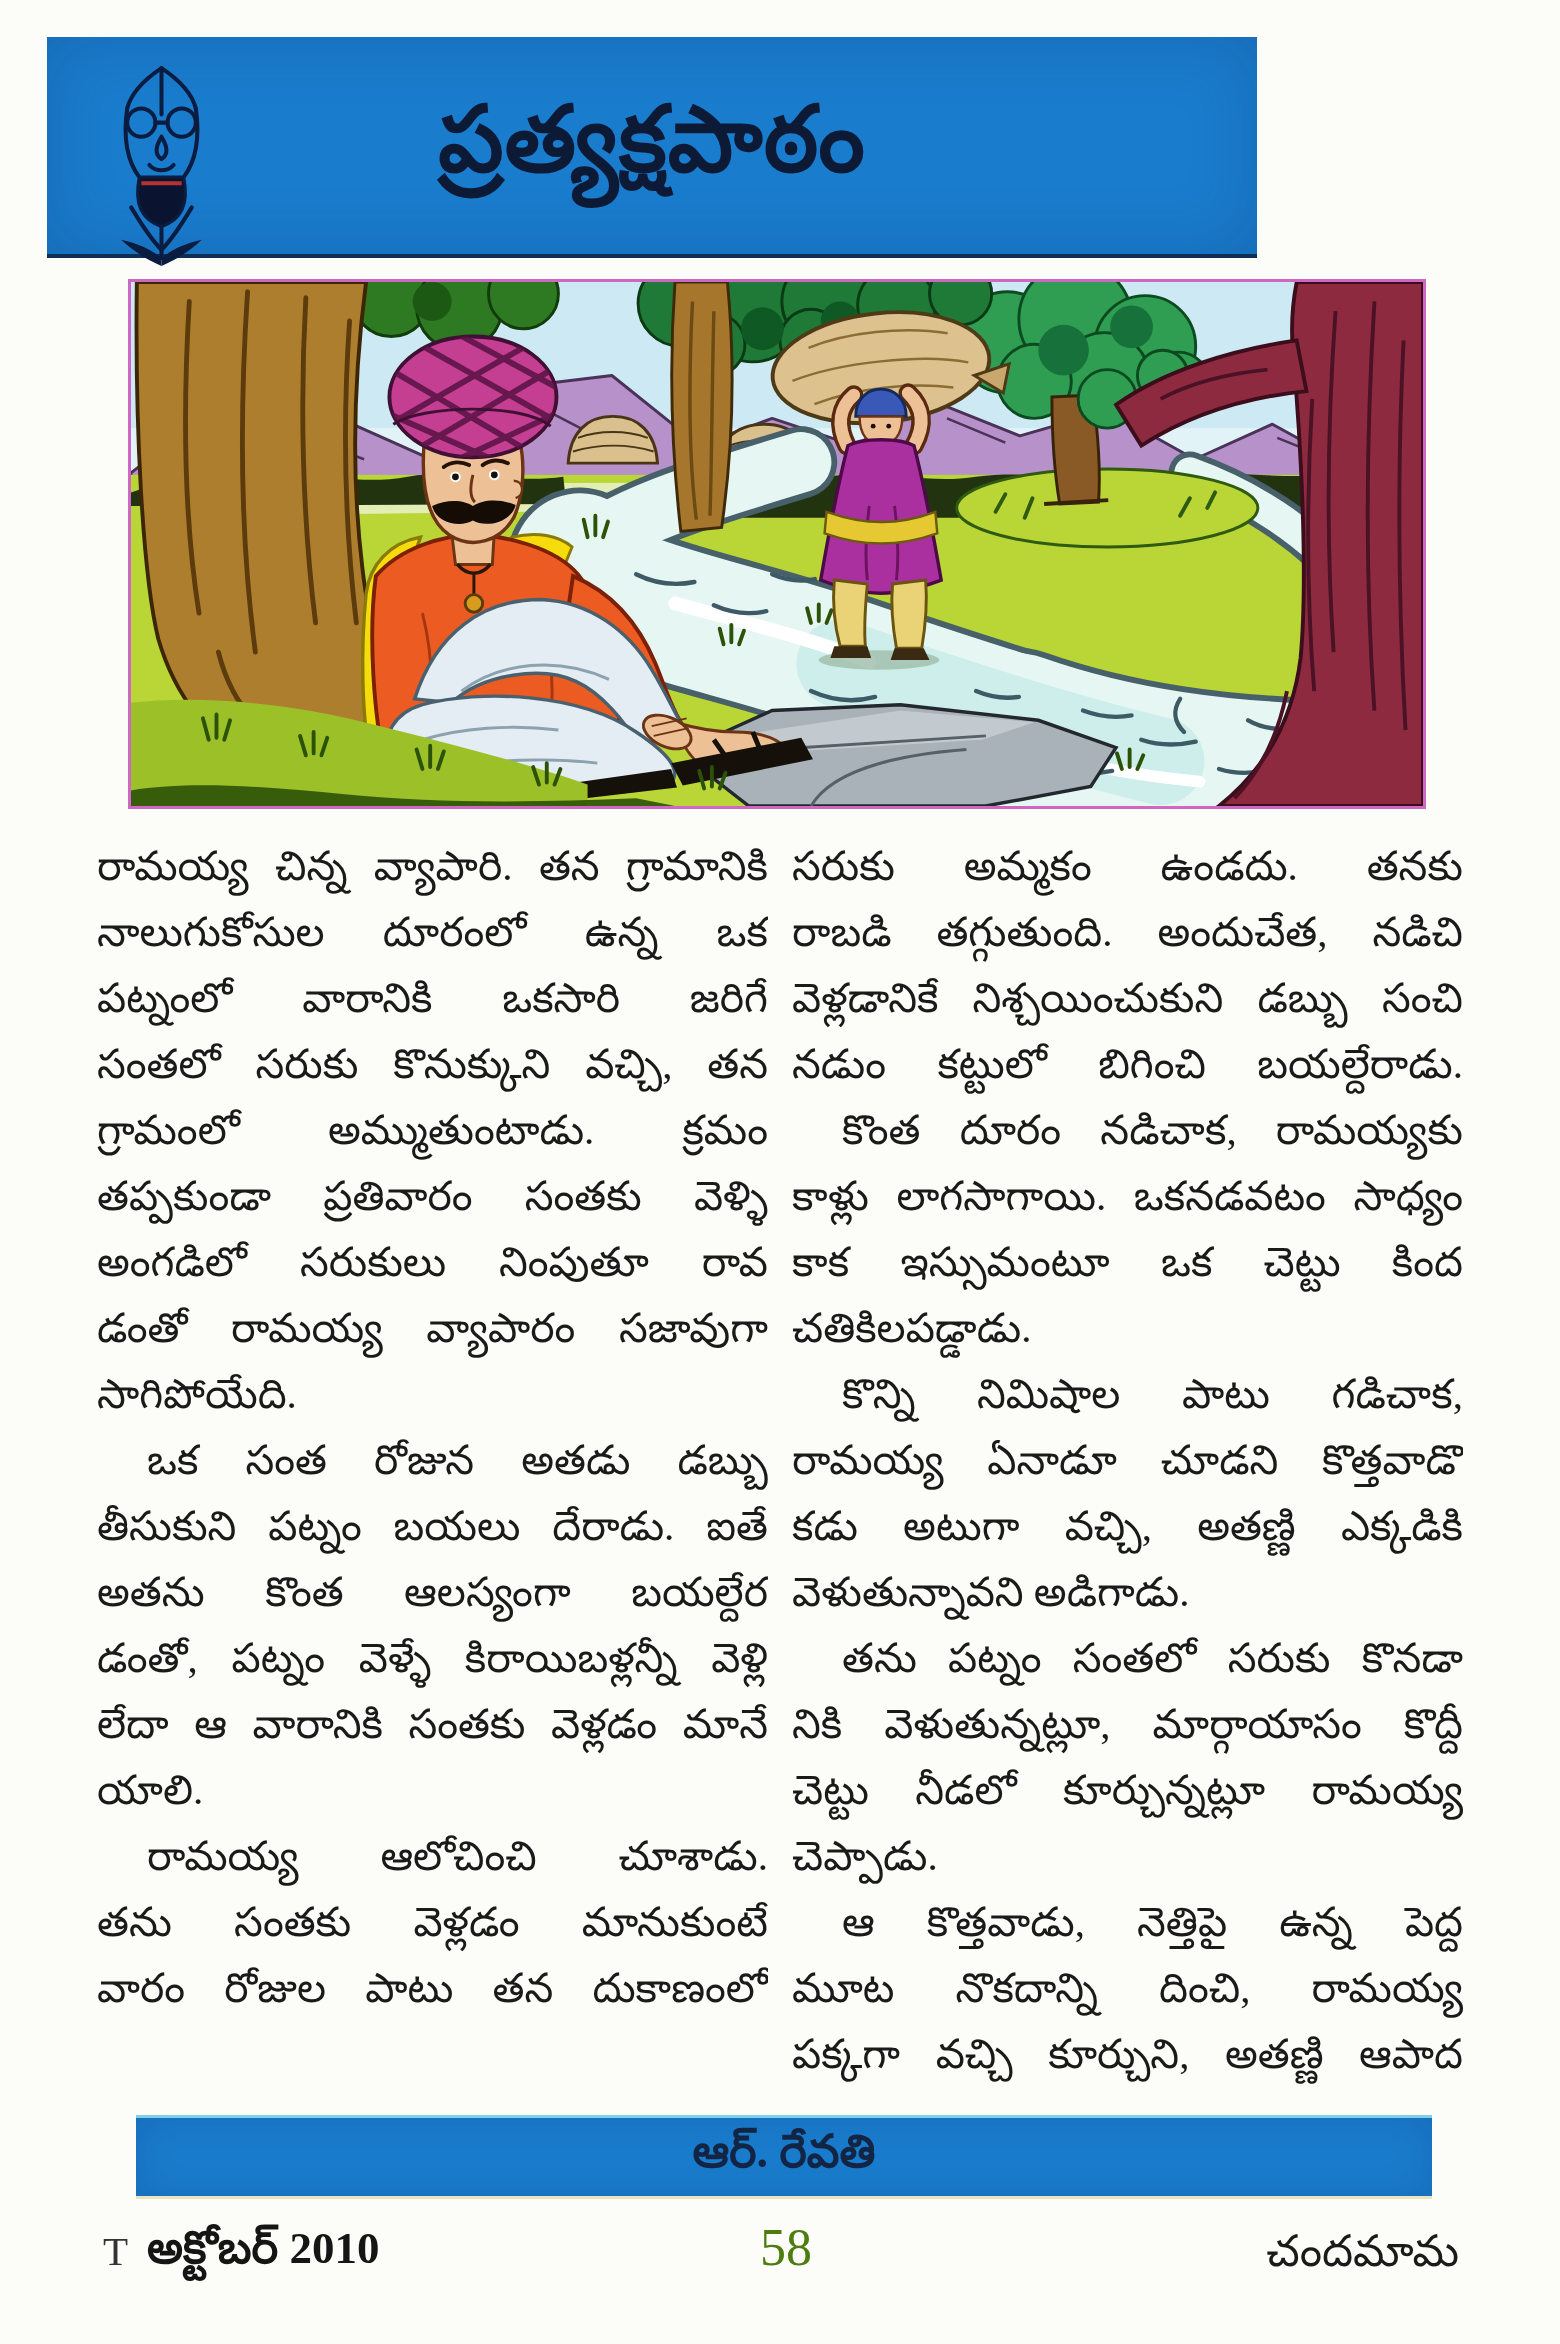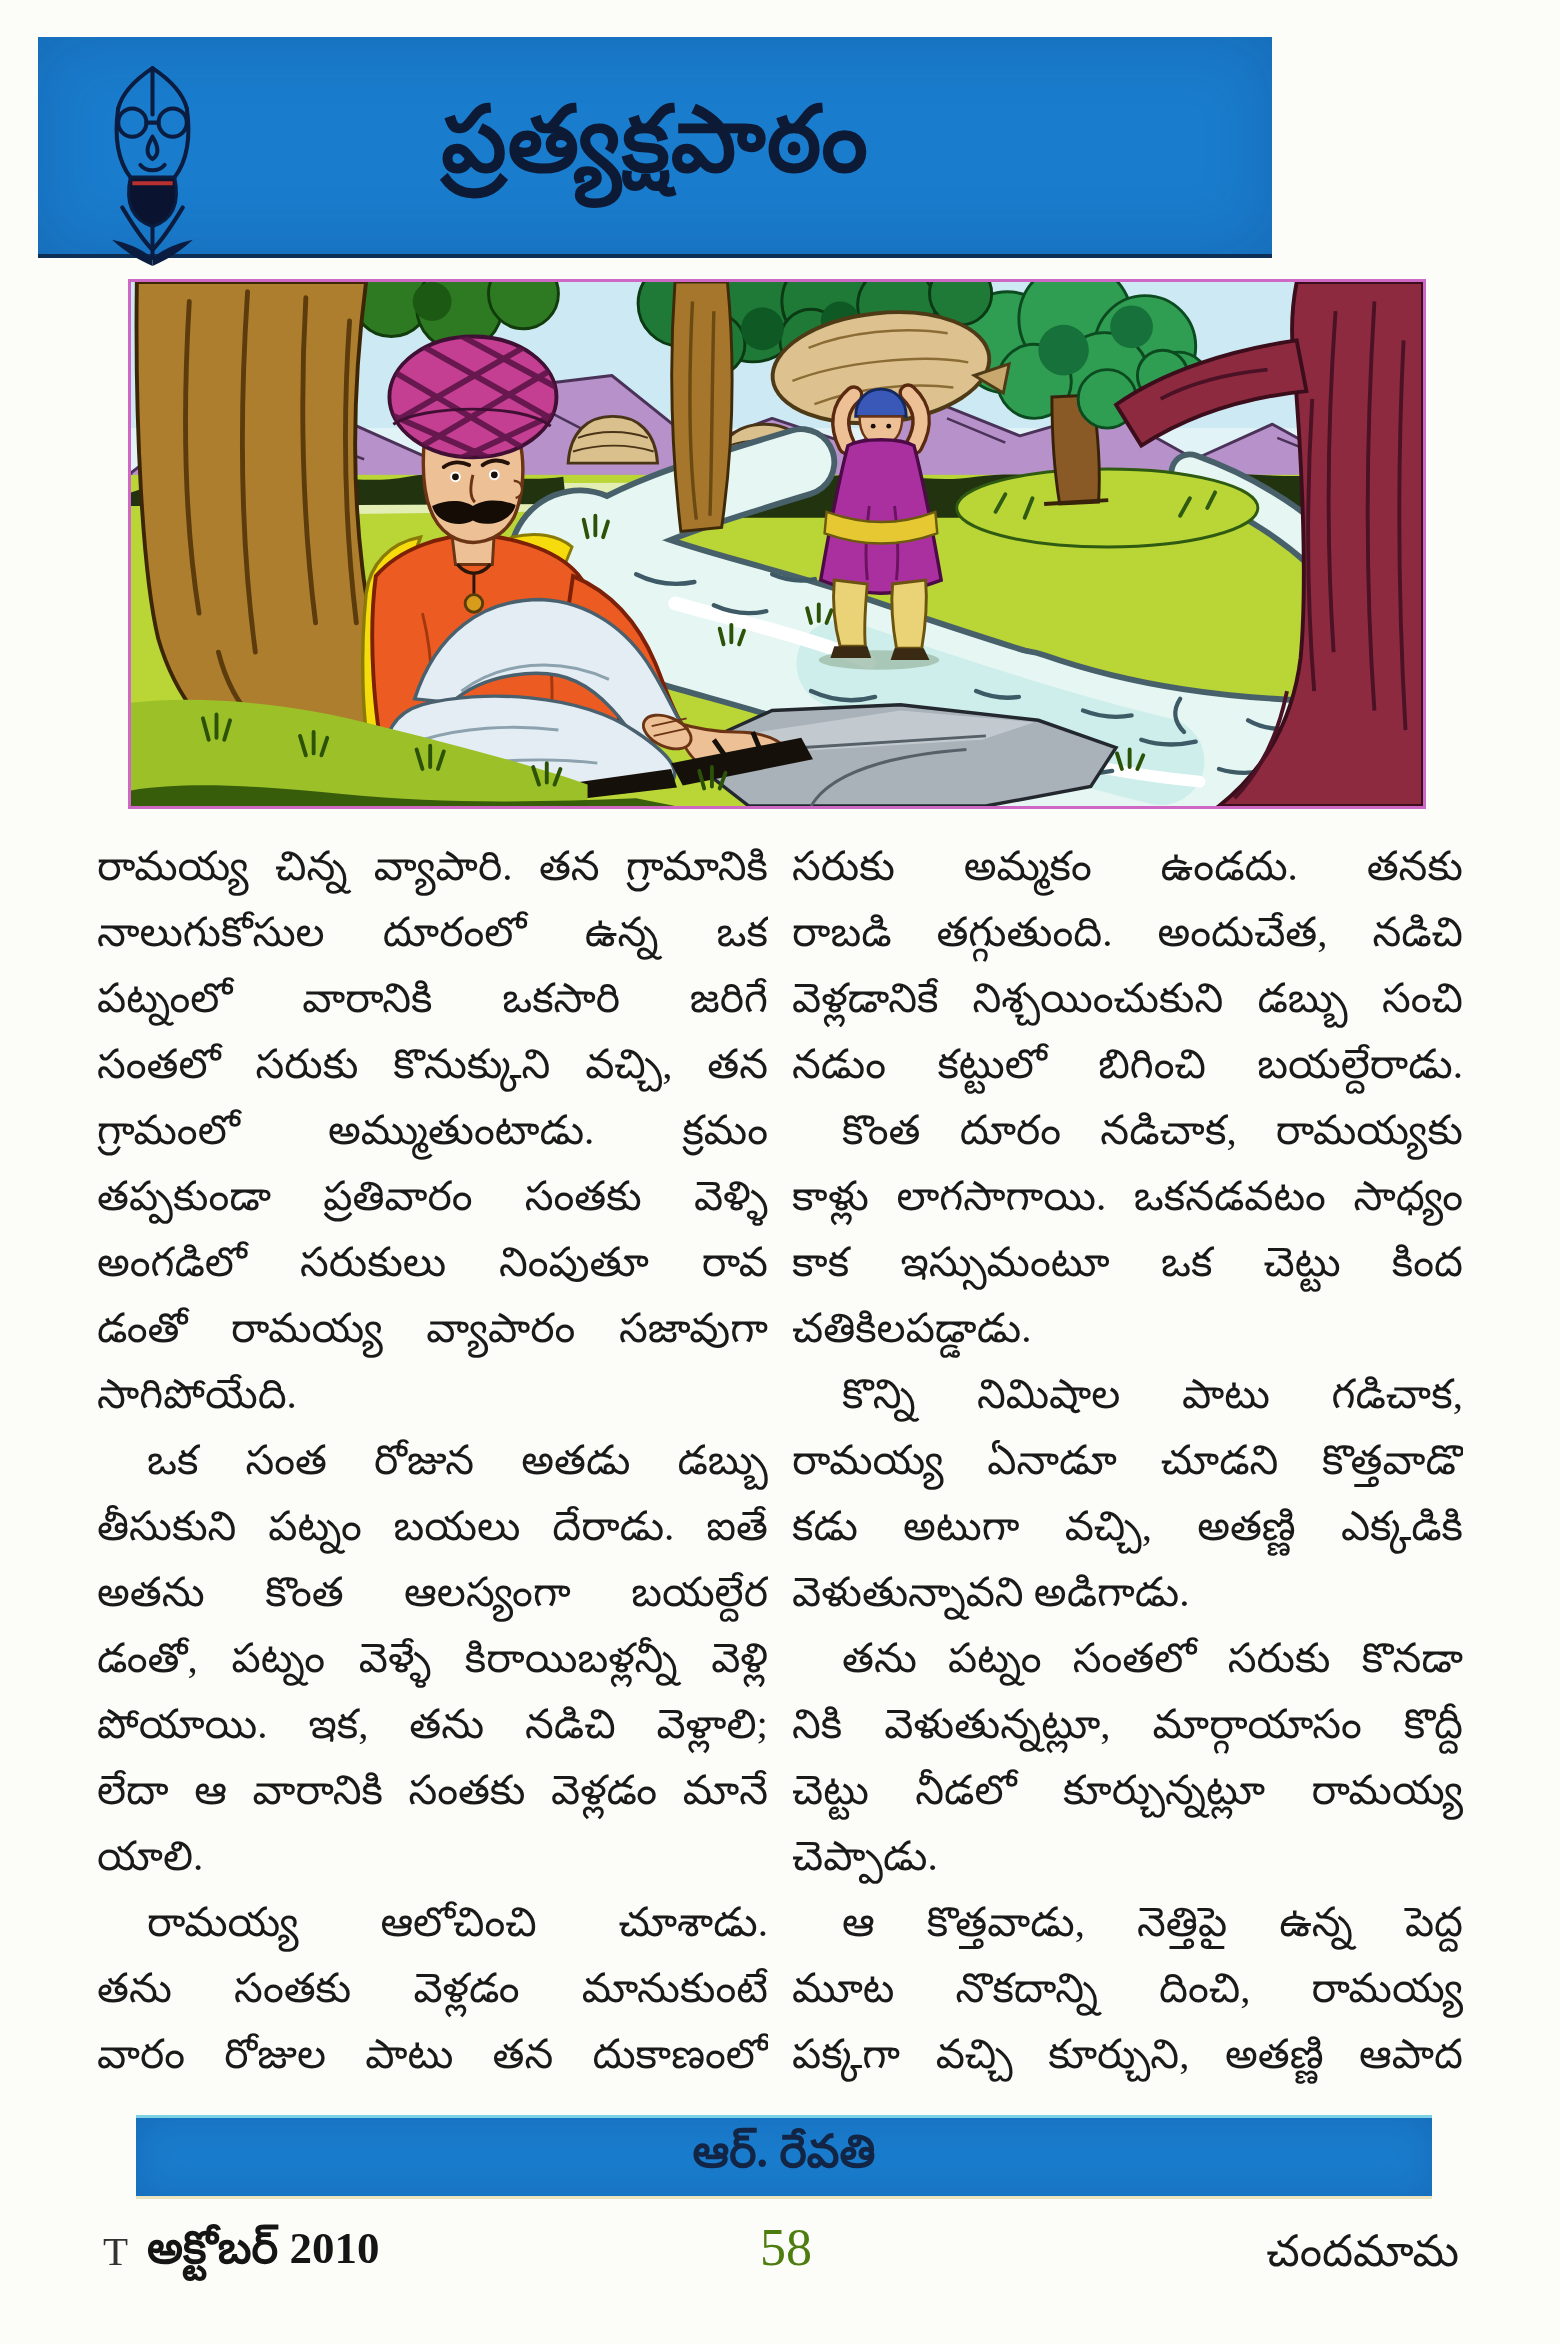--- a/index.html
+++ b/index.html
@@ -1,23 +1,23 @@
 <!DOCTYPE html>
 <html style="--band-blue: #1a7ccd; --title-ink: #0c1a36; --text-ink: #1a1a1a; --author-ink: #122544; --illus-border: #cf68c4; --page-bg: #fcfcf9;"><head>
 <meta charset="utf-8">
 <style>
   html,body{margin:0;padding:0;background:#9a9a9a;}
   .page{position:relative;width:1560px;height:2344px;margin:0 auto;overflow:hidden;
         background:var(--page-bg,#fcfcf9);
         font-family:"Liberation Serif","DejaVu Serif",serif;}
   
-  .header-band{position:absolute;left:38px;top:37px;width:1210px;height:217px;
+  .header-band{position:absolute;left:47px;top:37px;width:1210px;height:217px;
         background:var(--band-blue,#1a7ccd);
         border-bottom:4.9px solid #0e2f55;
-        box-shadow:inset 0 0 68px rgba(8,40,92,.20);overflow:visible;padding-left:24px;}
+        box-shadow:inset 0 0 68px rgba(8,40,92,.20);overflow:visible;}
   .pen-icon{position:absolute;left:41px;top:21.3px;width:147px;height:212px;}
   .title{position:absolute;left:0;right:0;top:50%;transform:translateY(-46%);
         text-align:center;font-size:92px;font-weight:bold;
         color:var(--title-ink,#0c1a36);letter-spacing:1px;}
   
   .illustration{position:absolute;left:128px;top:279px;width:1298px;height:530px;
         border:3.9px solid var(--illus-border,#cf68c4);box-sizing:border-box;
         background:#cdeaf4;}
   .illustration svg{display:block;width:100%;height:100%;}
   
@@ -310,21 +310,20 @@
         <div class="tl">సంతలో సరుకు కొనుక్కుని వచ్చి, తన</div>
         <div class="tl">గ్రామంలో అమ్ముతుంటాడు. క్రమం</div>
         <div class="tl">తప్పకుండా ప్రతివారం సంతకు వెళ్ళి</div>
         <div class="tl">అంగడిలో సరుకులు నింపుతూ రావ</div>
         <div class="tl">డంతో రామయ్య వ్యాపారం సజావుగా</div>
         <div class="tl noj">సాగిపోయేది.</div>
         <div class="tl ind">ఒక సంత రోజున అతడు డబ్బు</div>
         <div class="tl">తీసుకుని పట్నం బయలు దేరాడు. ఐతే</div>
         <div class="tl">అతను కొంత ఆలస్యంగా బయల్దేర</div>
         <div class="tl">డంతో, పట్నం వెళ్ళే కిరాయిబళ్లన్నీ వెళ్లి</div>
-        <div class="tl">పోయాయి. ఇక, తను నడిచి వెళ్లాలి;</div>
         <div class="tl">లేదా ఆ వారానికి సంతకు వెళ్లడం మానే</div>
         <div class="tl noj">యాలి.</div>
         <div class="tl ind">రామయ్య ఆలోచించి చూశాడు.</div>
         <div class="tl">తను సంతకు వెళ్లడం మానుకుంటే</div>
         <div class="tl">వారం రోజుల పాటు తన దుకాణంలో</div>
       </div>
     <div class="col">
         <div class="tl">సరుకు అమ్మకం ఉండదు. తనకు</div>
         <div class="tl">రాబడి తగ్గుతుంది. అందుచేత, నడిచి</div>
         <div class="tl">వెళ్లడానికే నిశ్చయించుకుని డబ్బు సంచి</div>

